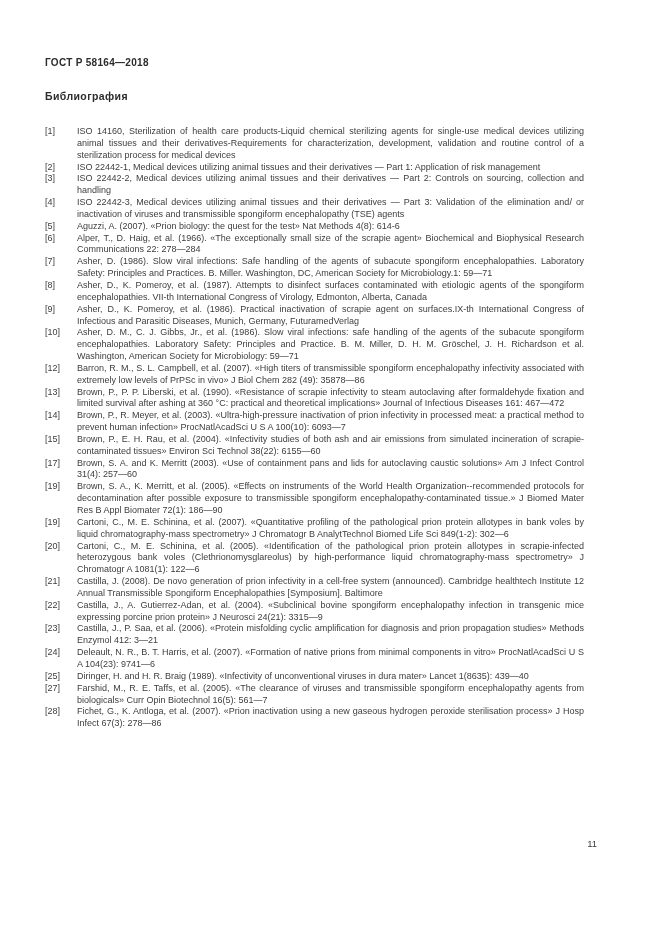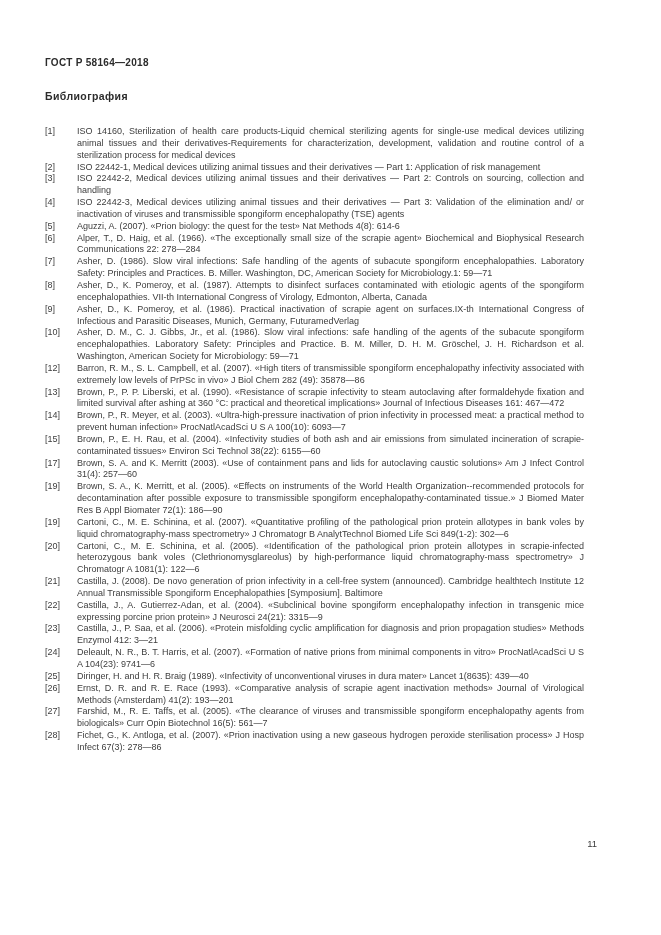--- a/index.html
+++ b/index.html
@@ -178,24 +178,20 @@
   <div class="ref-row">
     <span class="ref-num">[24]</span>
     <span class="ref-text">Deleault, N. R., B. T. Harris, et al. (2007). «Formation of native prions from minimal components in vitro» ProcNatlAcadSci U S A 104(23): 9741—6</span>
   </div>
 
   <div class="ref-row">
     <span class="ref-num">[25]</span>
     <span class="ref-text">Diringer, H. and H. R. Braig (1989). «Infectivity of unconventional viruses in dura mater» Lancet 1(8635): 439—40</span>
   </div>
 
-  <div class="ref-row">
-    <span class="ref-num">[26]</span>
-    <span class="ref-text">Ernst, D. R. and R. E. Race (1993). «Comparative analysis of scrapie agent inactivation methods» Journal of Virological Methods (Amsterdam) 41(2): 193—201</span>
-  </div>
 
   <div class="ref-row">
     <span class="ref-num">[27]</span>
     <span class="ref-text">Farshid, M., R. E. Taffs, et al. (2005). «The clearance of viruses and transmissible spongiform encephalopathy agents from biologicals» Curr Opin Biotechnol 16(5): 561—7</span>
   </div>
 
   <div class="ref-row">
     <span class="ref-num">[28]</span>
     <span class="ref-text">Fichet, G., K. Antloga, et al. (2007). «Prion inactivation using a new gaseous hydrogen peroxide sterilisation process» J Hosp Infect 67(3): 278—86</span>
   </div>

